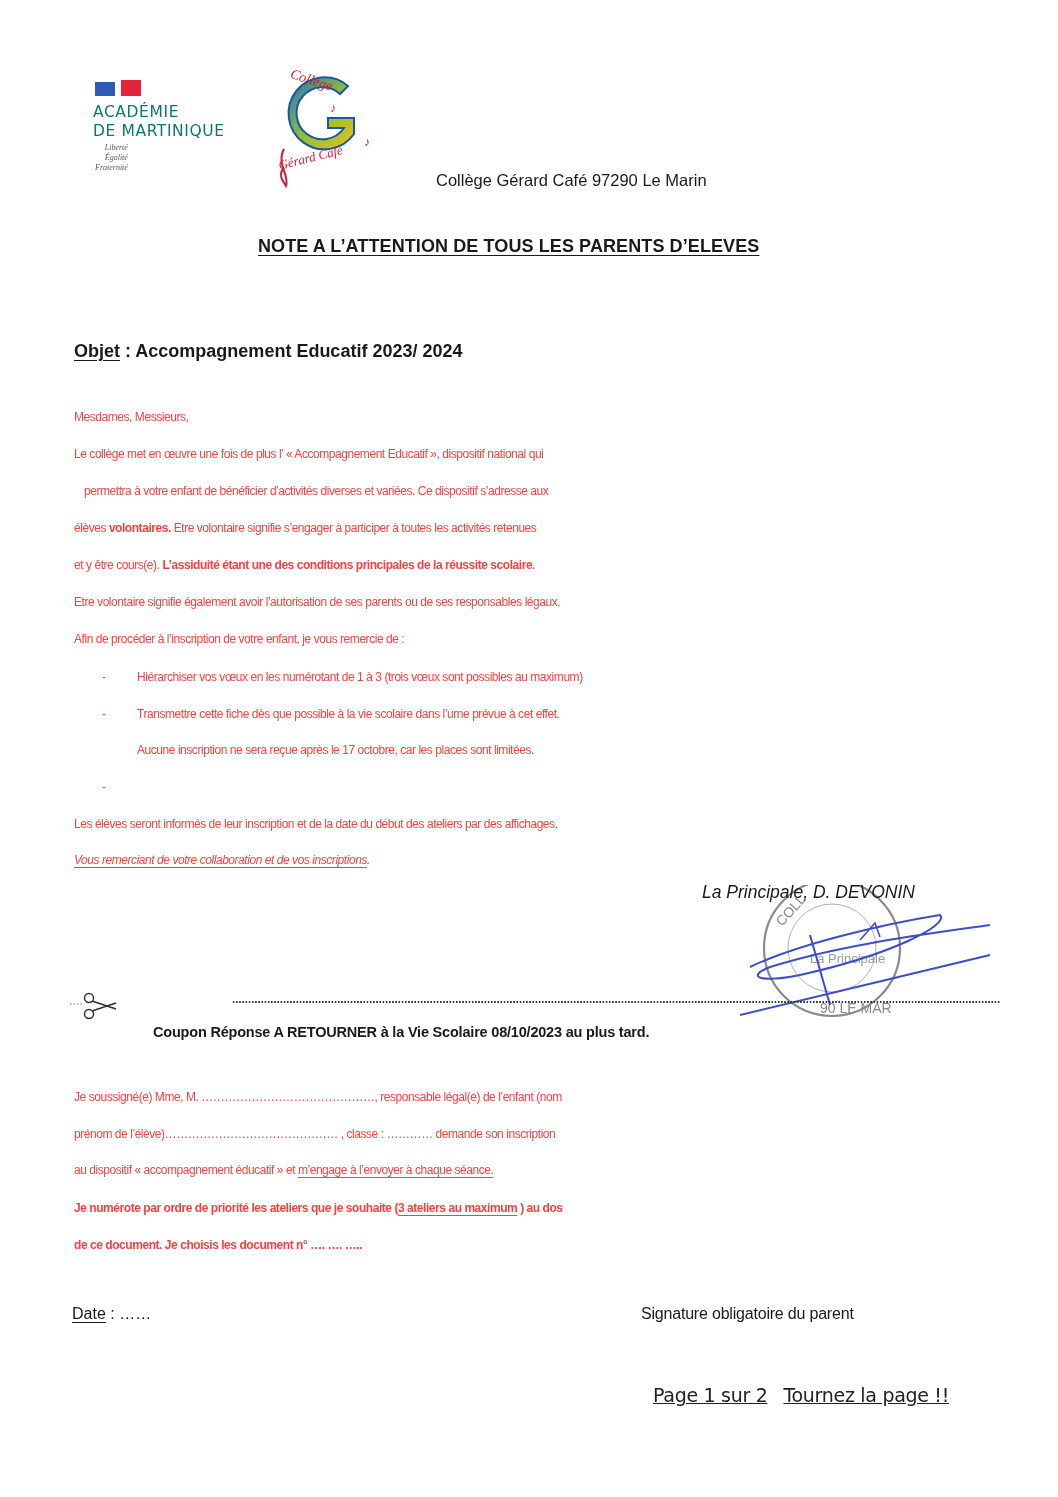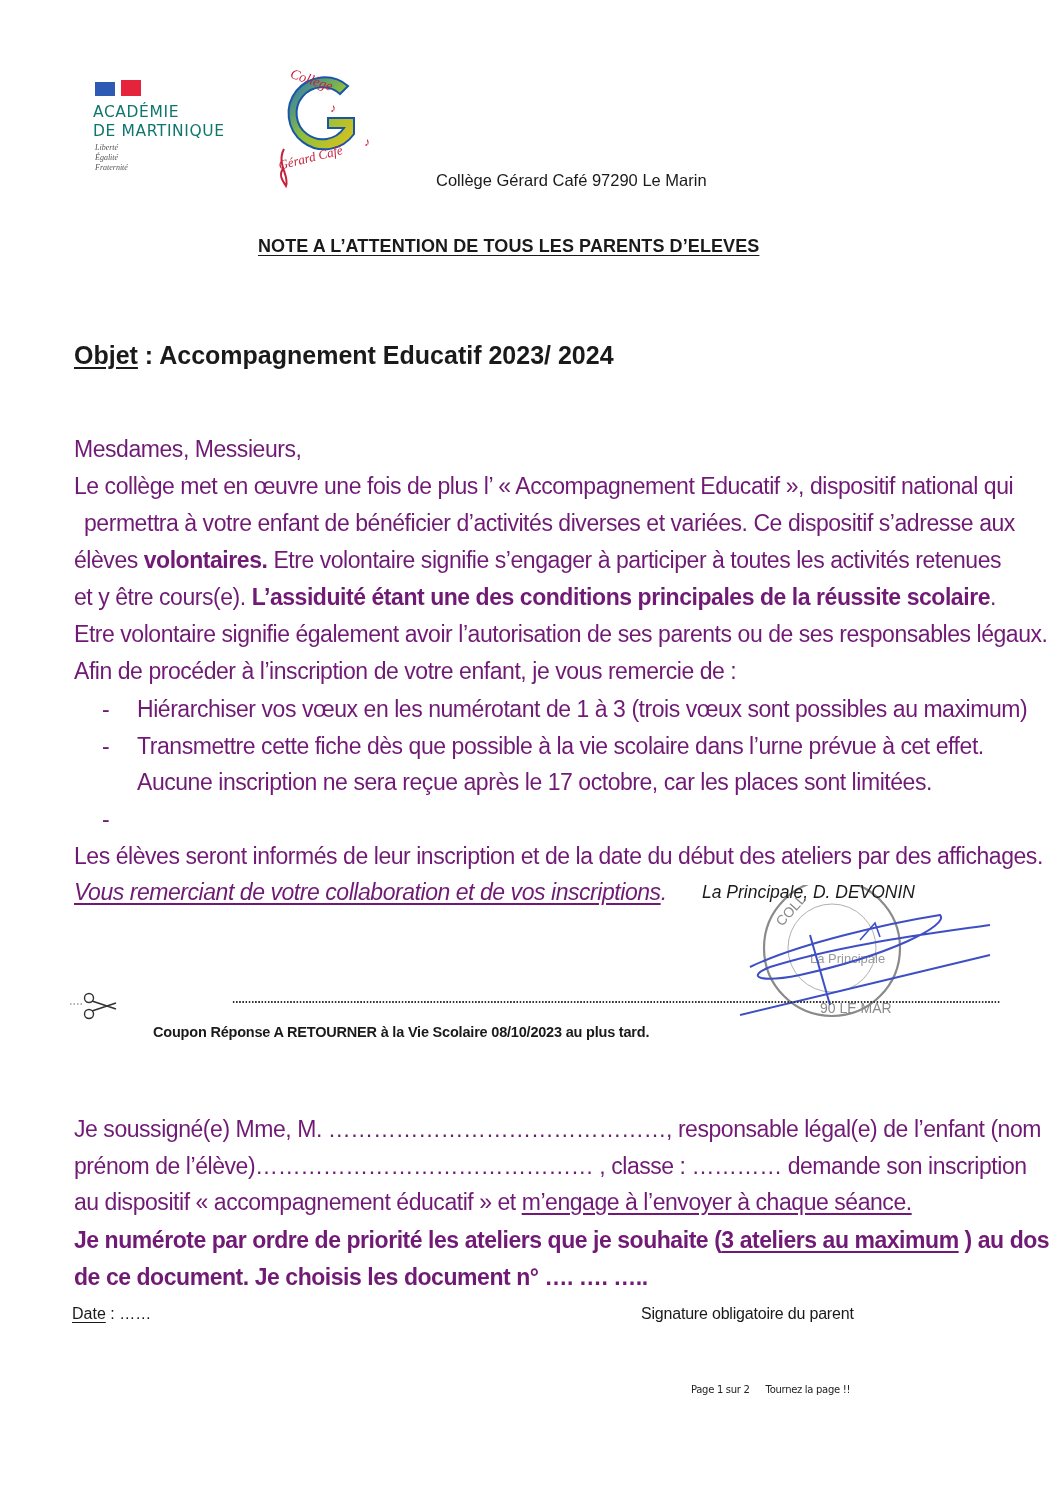--- a/index.html
+++ b/index.html
@@ -12,60 +12,60 @@
     
     .marianne { left: 95px; top: 80px; width: 46px; height: 18px; }
     .marianne .blue { position:absolute; left:0; top:2px; width:20px; height:14px; background:#2d5bb3; }
     .marianne .red  { position:absolute; left:26px; top:0; width:20px; height:16px; background:#e5233b; }
     .academie {
       left: 93px; top: 103px; font-family: "DejaVu Sans", sans-serif;
       font-size: 15.5px; letter-spacing: 0.6px; line-height: 19px; color: #0f766e;
     }
     .devise {
       left: 95px; top: 143px; font-family: "Liberation Serif", serif; font-style: italic;
-      font-size: 8px; line-height: 10px; color: #555;
+      font-size: 8px; line-height: 10px; color: #555; text-align: right;
     }
     .college-logo { left: 270px; top: 64px; width: 110px; height: 125px; }
 
     .college-line { left: 436px; top: 171px; font-size: 16.5px; }
 
     .note-title {
       left: 258px; top: 236px; font-size: 18px; font-weight: bold;
       text-decoration: underline; text-underline-offset: 3px; letter-spacing: 0.1px;
     }
 
     
-    .objet { left: 74px; top: 341px; font-size: 25px; font-weight: bold; }
+    .objet { left: 74px; top: 341px; font-size: 18px; font-weight: bold; }
     .objet .u { text-decoration: underline; text-underline-offset: 3px; }
 
     
     .body-text {
-      font-family: "Liberation Sans", sans-serif; font-size: 23px; letter-spacing: -0.45px;
-      line-height: 36px; white-space: nowrap; color: #701a75; margin-top: 32px;
+      font-family: "Liberation Sans", sans-serif; font-size: 12px; letter-spacing: -0.45px;
+      line-height: 36px; white-space: nowrap; color: #ef4444;
     }
     .b { font-weight: bold; }
     .ul { text-decoration: underline; text-underline-offset: 3px; }
     .it { font-style: italic; }
     .dash { position: absolute; left: 0; }
 
     
     .principal { left: 702px; top: 882px; font-size: 17.5px; font-style: italic; }
     .stamp { left: 740px; top: 885px; width: 260px; height: 140px; }
 
     
     .scissors { left: 70px; top: 992px; width: 50px; height: 30px; }
     .cut-line { left: 232px; top: 1000px; width: 768px; height: 4px;
       background-image: radial-gradient(circle, #333 0.9px, transparent 1.1px);
       background-size: 3.2px 4px; background-repeat: repeat-x; }
     .coupon-title { left: 153px; top: 1024px; font-size: 14.5px; font-weight: bold; letter-spacing: -0.2px; }
 
     .date-label { left: 72px; top: 1305px; font-size: 16px; }
     .sig-label { left: 641px; top: 1305px; font-size: 16px; letter-spacing: -0.2px; }
 
-    .footer { left: 691px; top: 1384px; font-family: "DejaVu Sans", sans-serif; font-size: 10px; letter-spacing: -0.3px; color: #222; }
+    .footer { left: 653px; top: 1384px; font-family: "DejaVu Sans", sans-serif; font-size: 19px; letter-spacing: -0.3px; color: #222; text-decoration: underline; }
     .footer span + span { margin-left: 16px; }
   </style>
 </head>
 <body>
 
 <div class="abs marianne">
   <div class="blue"></div>
   <div class="red"></div>
 </div>
 <div class="abs academie">

